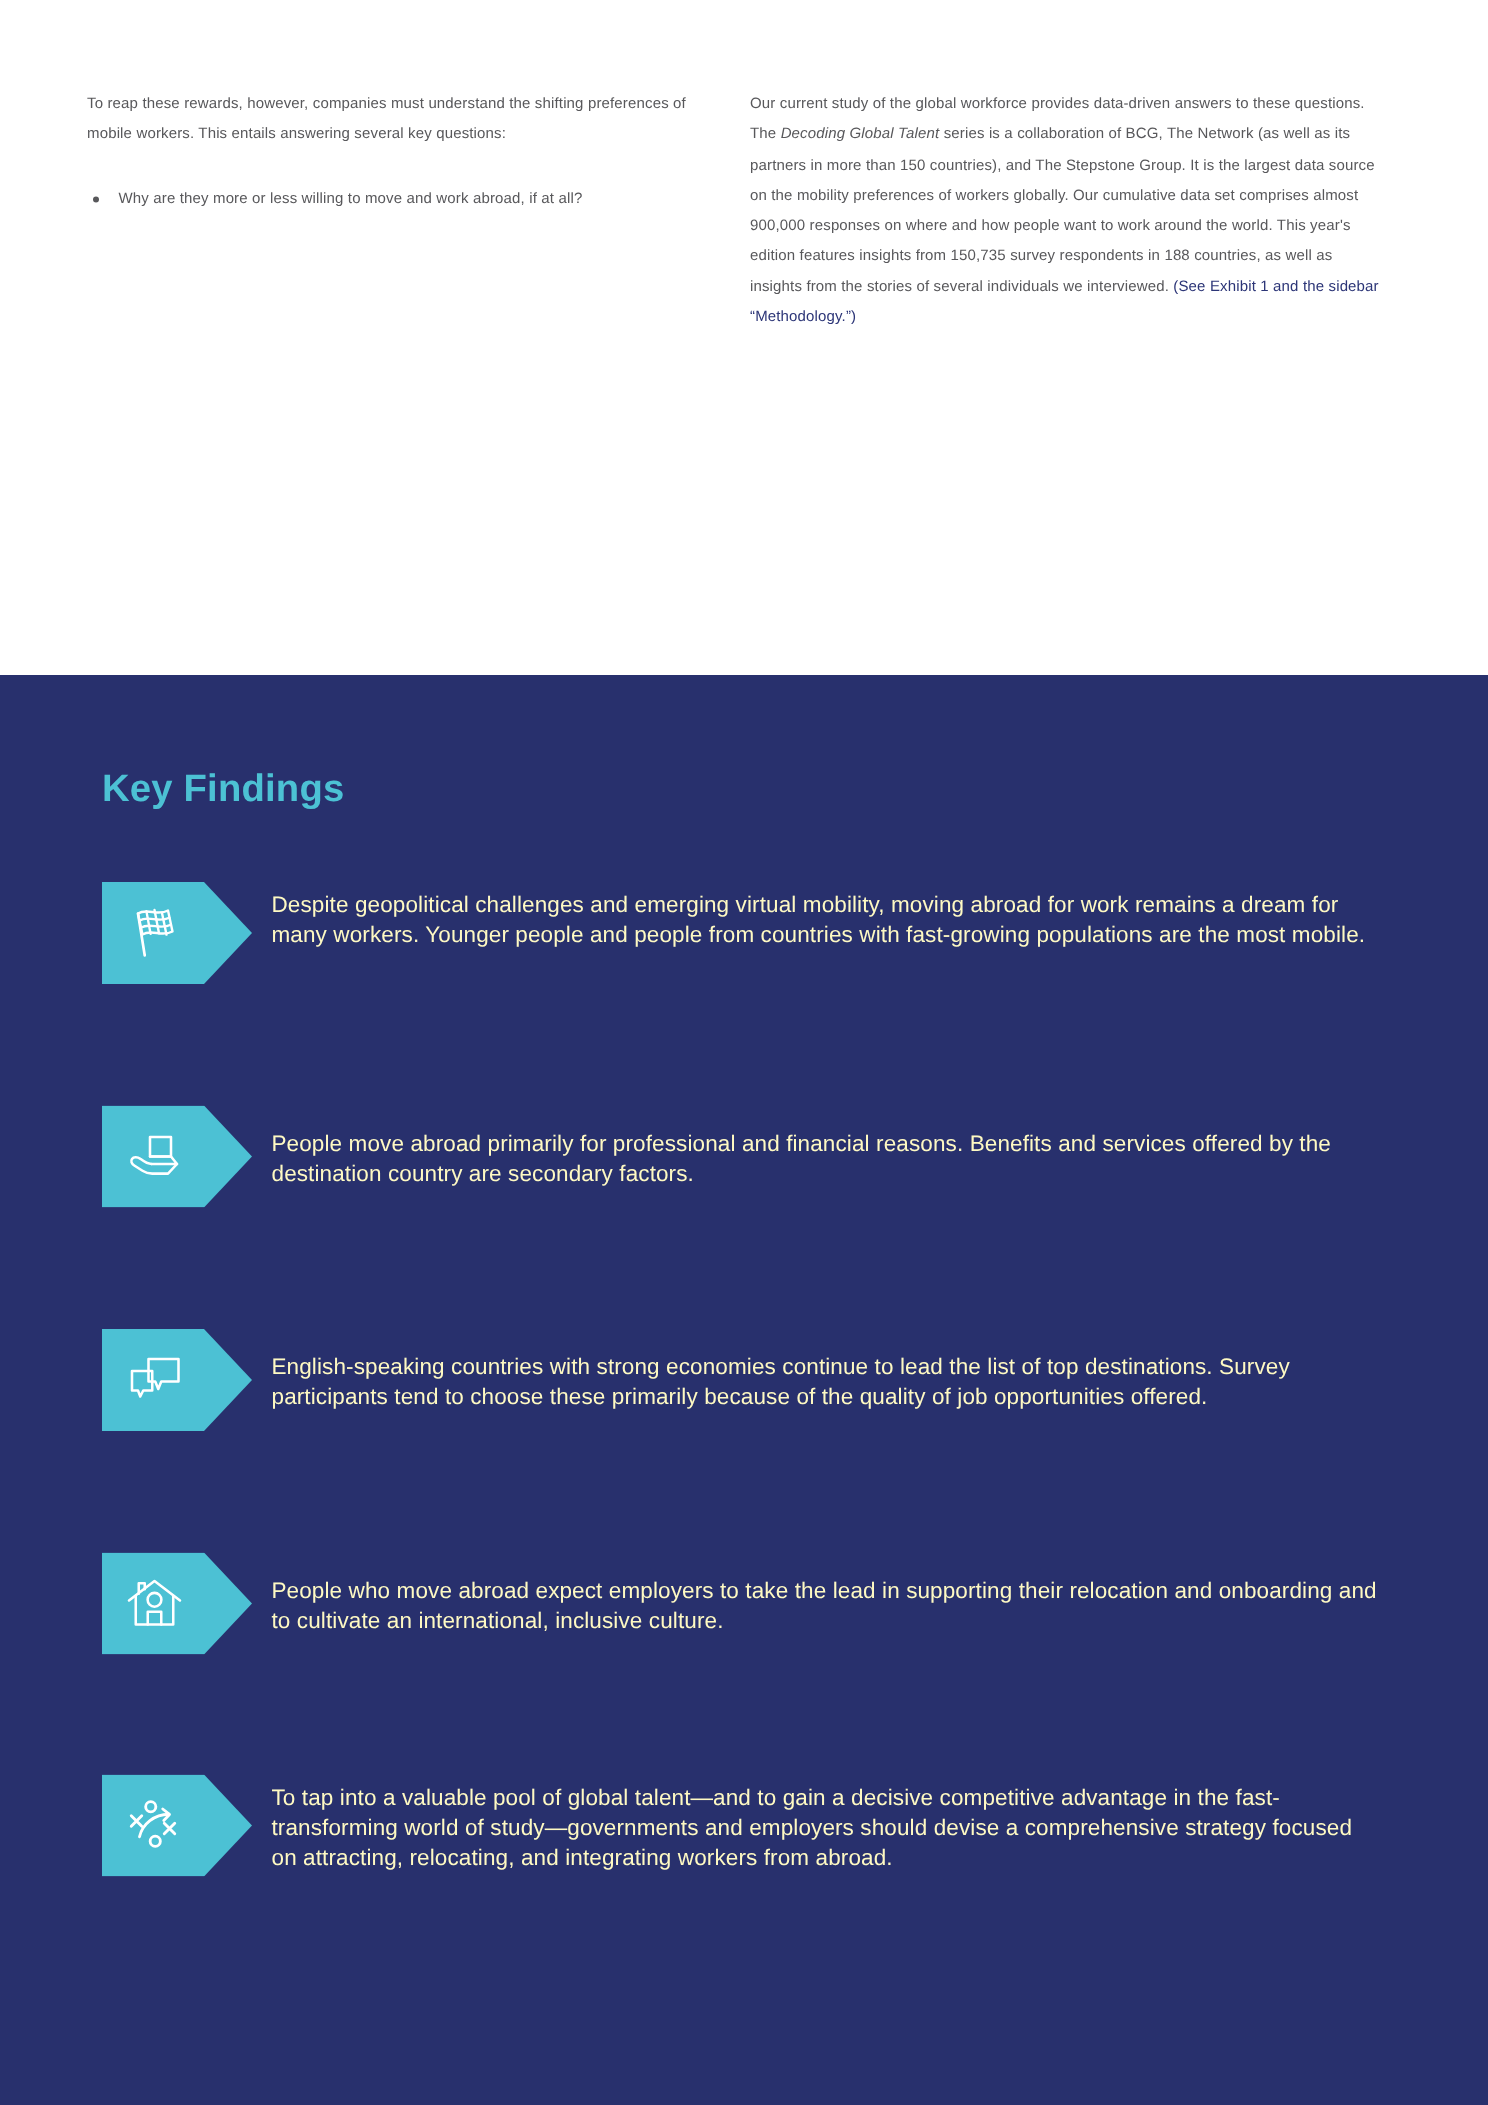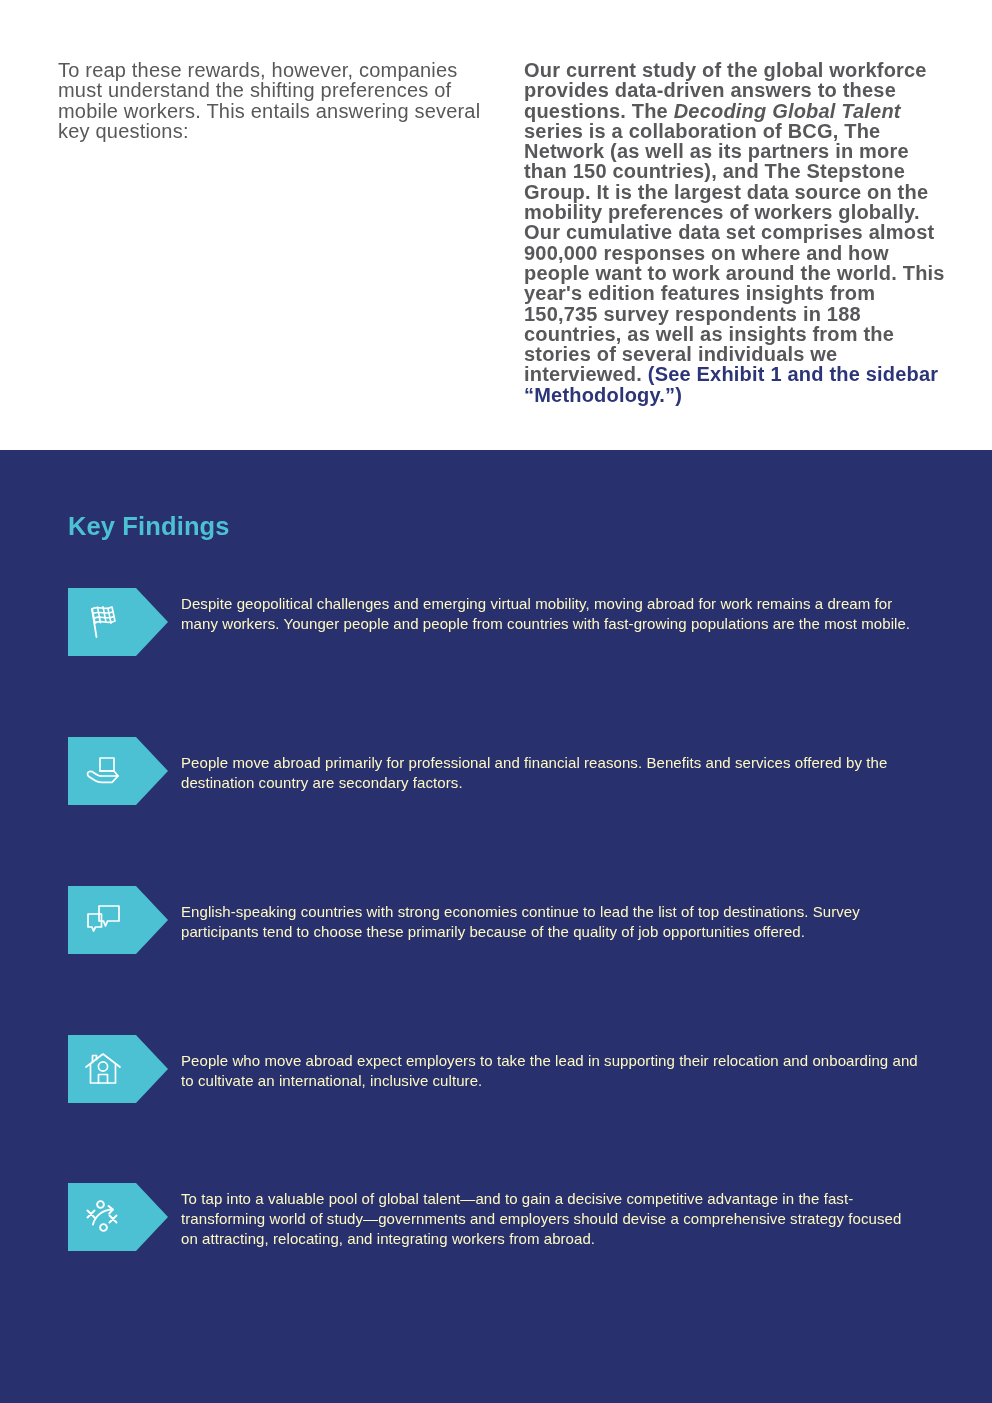--- a/index.html
+++ b/index.html
@@ -21,26 +21,26 @@
     top: 0;
     width: 992px;
     height: 450px;
     background: #ffffff;
   }
 
   .col {
     position: absolute;
     top: 60px;
     color: #58585b;
-    font-size: 20px;
+    font-size: 10px;
     line-height: 20.3px;
     letter-spacing: 0.01em;
   }
   .col-left  { left: 58px;  width: 432px; }
-  .col-right { left: 524px; width: 424px; font-weight: bold; }
+  .col-right { left: 500px; width: 424px; }
 
   .para { margin: 0 0 0 0; }
 
   .bullet-list {
     margin: 22px 0 0 0;
     padding: 0;
     list-style: none;
   }
   .bullet-list li {
     position: relative;
@@ -129,20 +129,21 @@
   .finding-row.r4 .finding-text { top: 16px; }
 </style>
 </head>
 <body>
 
 <div class="top-section">
 
   <div class="col col-left">
     <p class="para">To reap these rewards, however, companies must understand the shifting preferences of mobile workers. This entails answering several key questions:</p>
     <ul class="bullet-list">
+      <li>Why are they more or less willing to move and work abroad, if at all?</li>
     </ul>
   </div>
 
   <div class="col col-right">
     <p class="para"><span>Our current study of the global workforce provides data-driven answers to these questions. The </span><span class="ital">Decoding Global Talent</span><span> series is a collaboration of BCG, The Network (as well as its partners in more than 150 countries), and The Stepstone Group. It is the largest data source on the mobility preferences of workers globally. Our cumulative data set comprises almost 900,000 responses on where and how people want to work around the world. This year's edition features insights from 150,735 survey respondents in 188 countries, as well as insights from the stories of several individuals we interviewed. </span><a class="link-blue" href="#" style="text-decoration:none">(See Exhibit 1 and the sidebar “Methodology.”)</a></p>
   </div>
 
 </div>
 
 <div class="findings-section">

